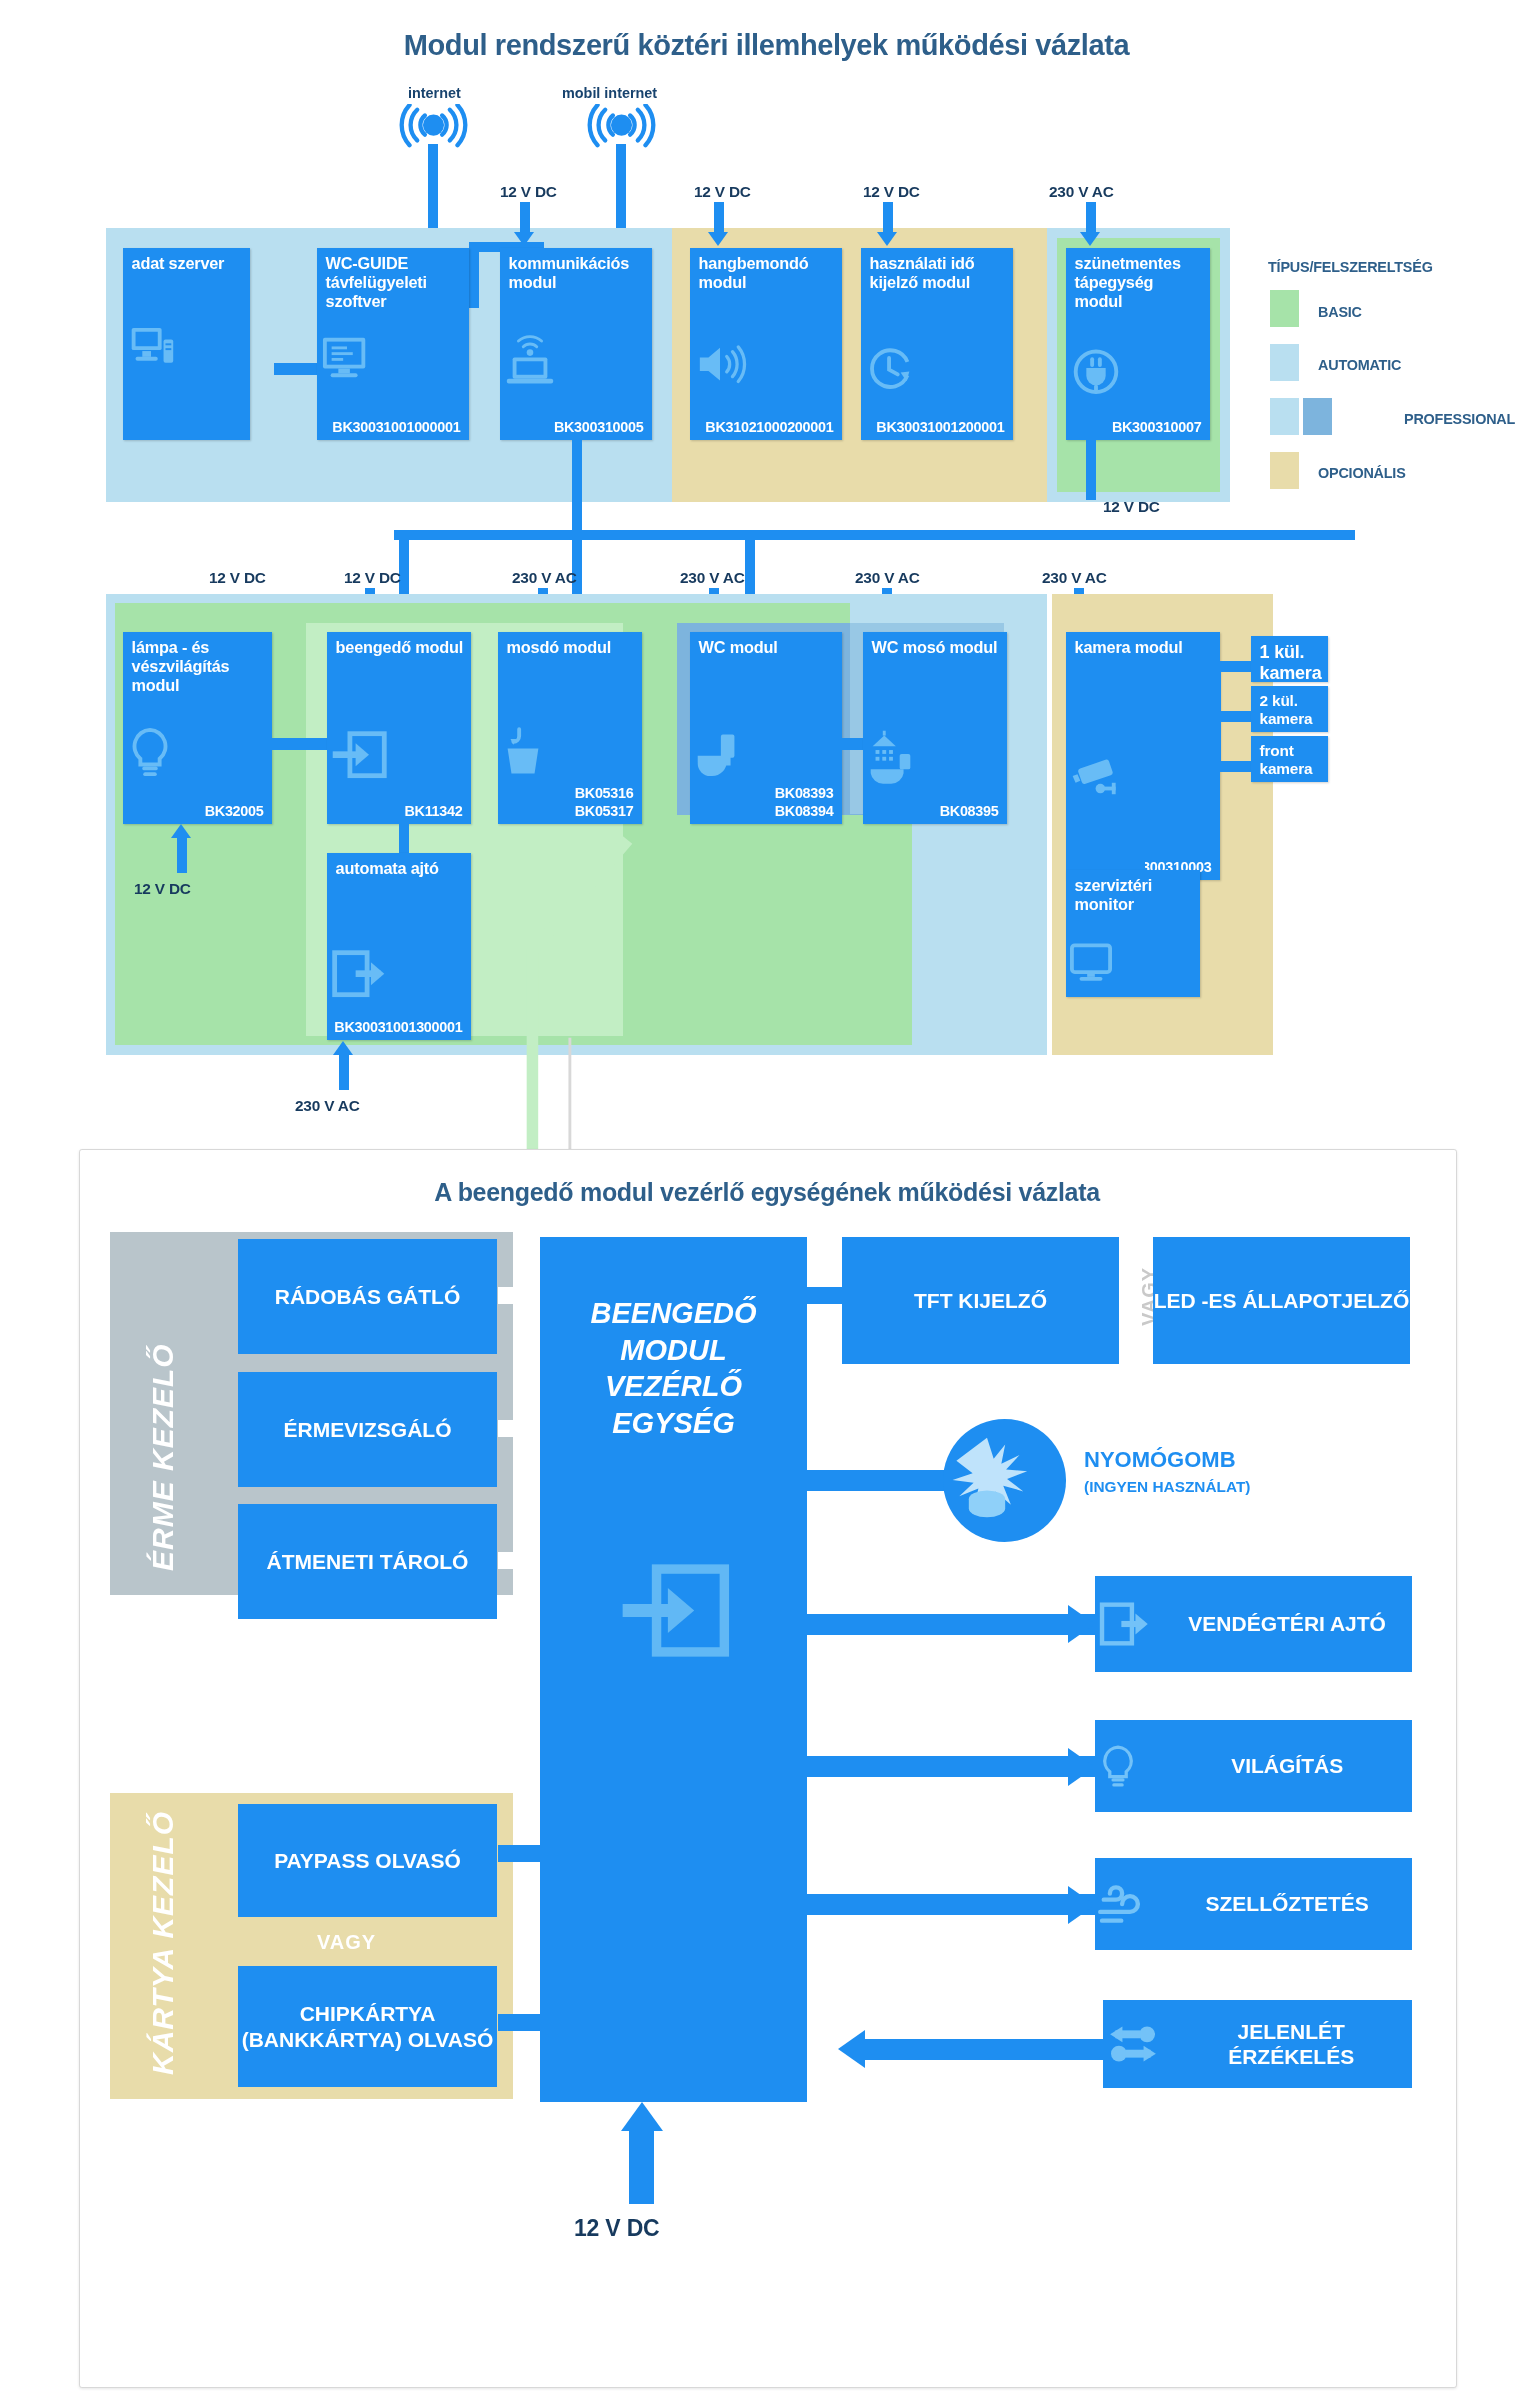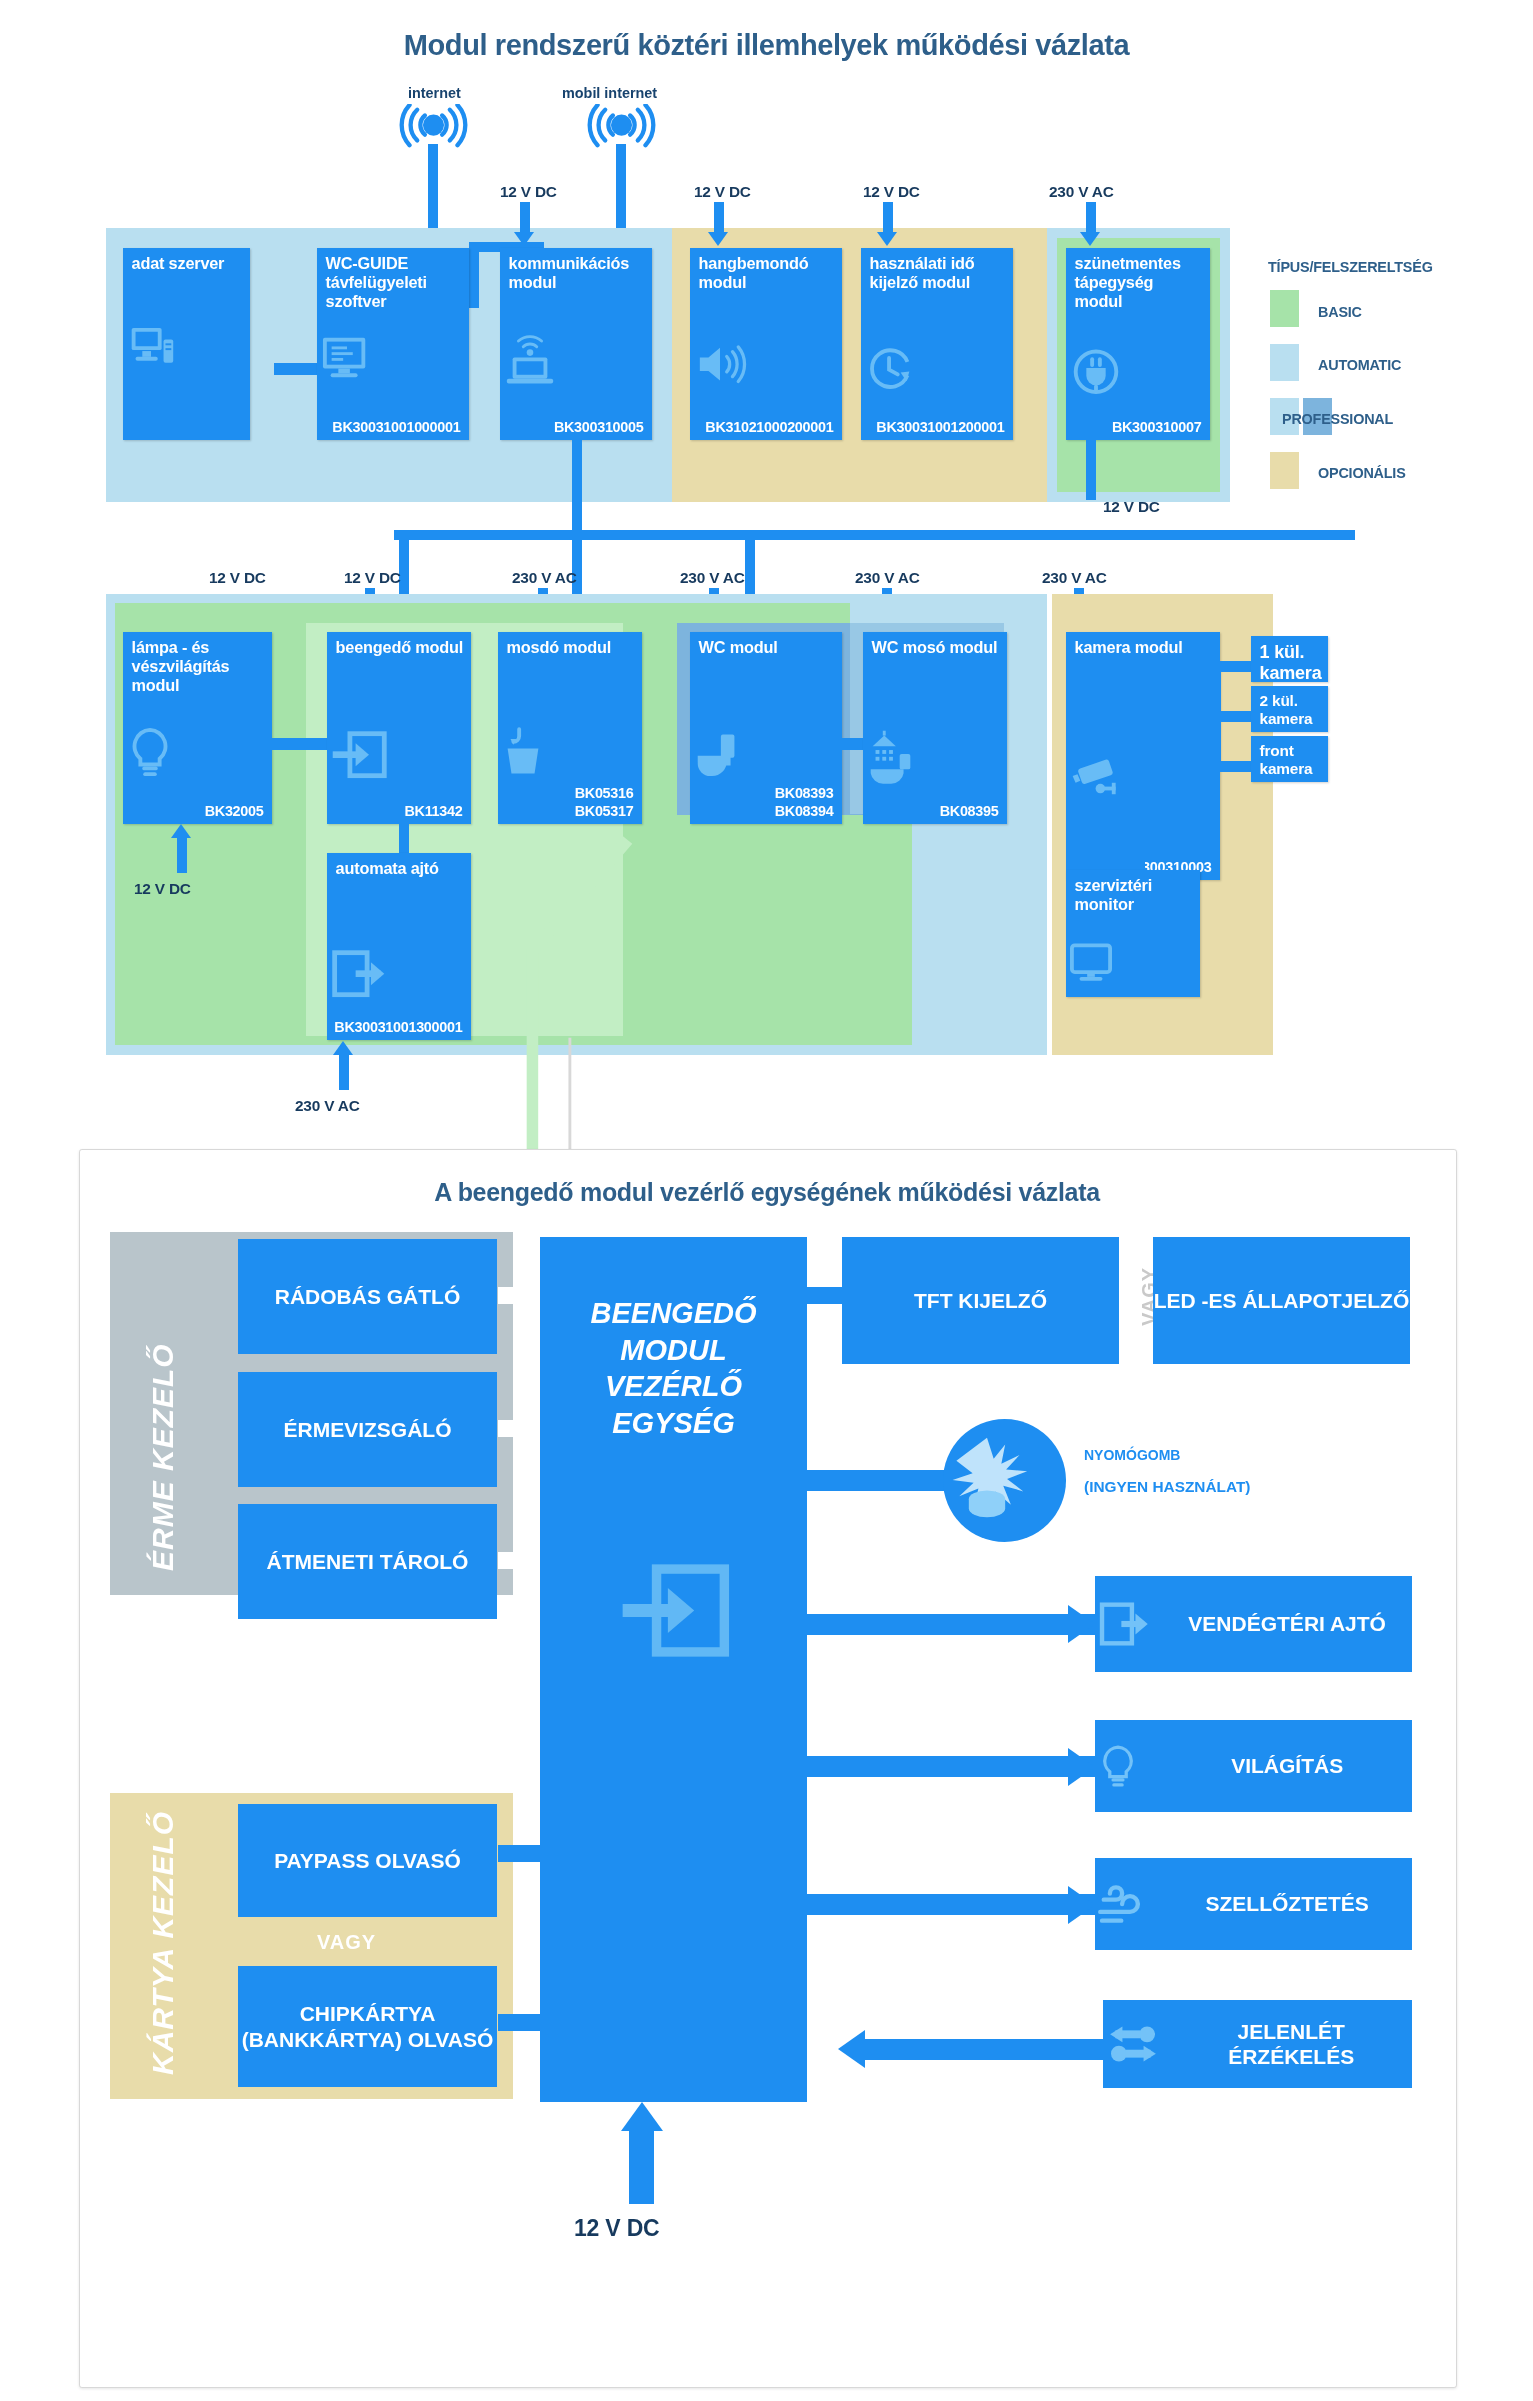--- a/index.html
+++ b/index.html
@@ -261,21 +261,21 @@
   <div class="code">BK300310007</div>
 </div>
 
 <div class="lg-title" style="left:1268px;top:259px;">TÍPUS/FELSZERELTSÉG</div>
 <div class="lg-sw" style="left:1270px;top:290px;background:#a6e3a9;"></div>
 <div class="lg-txt" style="left:1318px;top:304px;">BASIC</div>
 <div class="lg-sw" style="left:1270px;top:344px;background:#b9dff0;"></div>
 <div class="lg-txt" style="left:1318px;top:357px;">AUTOMATIC</div>
 <div class="lg-sw" style="left:1270px;top:398px;background:#b9dff0;"></div>
 <div class="lg-sw" style="left:1303px;top:398px;background:#7db4dd;"></div>
-<div class="lg-txt" style="left:1282px;top:411px;">PROFESSIONAL</div>
+<div class="lg-txt" style="left:1404px;top:411px;">PROFESSIONAL</div>
 <div class="lg-sw" style="left:1270px;top:452px;background:#e8dcaa;"></div>
 <div class="lg-txt" style="left:1318px;top:465px;">OPCIONÁLIS</div>
 
 <div class="wire" style="left:572px;top:440px;width:9.6px;height:98px;"></div>
 <div class="wire" style="left:1086px;top:440px;width:9.6px;height:60px;"></div>
 <div class="vlab" style="left:1103px;top:498px;">12 V DC</div>
 <div class="wire" style="left:394px;top:530px;width:961px;height:9.6px;"></div>
 
 <div class="wire" style="left:399px;top:530px;width:9.6px;height:104px;"></div>
 <div class="wire" style="left:572px;top:530px;width:9.6px;height:104px;"></div>
@@ -514,21 +514,21 @@
 <div class="wire" style="left:805px;top:1470px;width:142px;height:21px;"></div>
 <div class="abs" style="left:943px;top:1419px;width:123px;height:123px;border-radius:50%;background:#1e8ef1;">
   <span class="abs" style="left:0;top:13.4px;width:123px;text-align:center;">
     <svg width="88" height="92" viewBox="0 0 92 96">
         <path d="M46 6l7 22 12-15-4 20 19-9-14 15 22 2-21 8 17 13-21-6 8 20-16-14-2 22-8-21-13 17 5-21-20 8 15-14-22-3 21-7-17-13z" fill="#bfe3fb"></path>
         <ellipse cx="46" cy="70" rx="19" ry="9" fill="#8fd0f9"></ellipse>
         <path d="M27 70v10a19 9 0 0 0 38 0V70z" fill="#8fd0f9"></path>
       </svg>
   </span>
 </div>
-<div class="abs" style="left:1084px;top:1447px;font-size:14px;font-weight:bold;color:#1e8ef1;">NYOMÓGOMB</div>
+<div class="abs" style="left:1084px;top:1447px;font-size:22px;font-weight:bold;color:#1e8ef1;">NYOMÓGOMB</div>
 <div class="abs" style="left:1084px;top:1478px;font-size:15.4px;font-weight:bold;color:#1e8ef1;">(INGYEN HASZNÁLAT)</div>
 
 <div class="wire" style="left:805px;top:1614px;width:292px;height:21px;"></div>
 <div class="arrr" style="left:1068px;top:1605px;"></div>
 <div class="outbox" style="left:1095px;top:1576px;width:317px;height:96px;">
   <span class="ic">
     <svg width="58" height="54" viewBox="0 0 66 60">
         <rect x="8" y="8" width="34" height="44" fill="none" stroke="#73c2f8" stroke-width="5"></rect>
         <path d="M30 30h26" stroke="#73c2f8" stroke-width="7"></path>
         <path d="M46 18l14 12-14 12z" fill="#73c2f8"></path>

